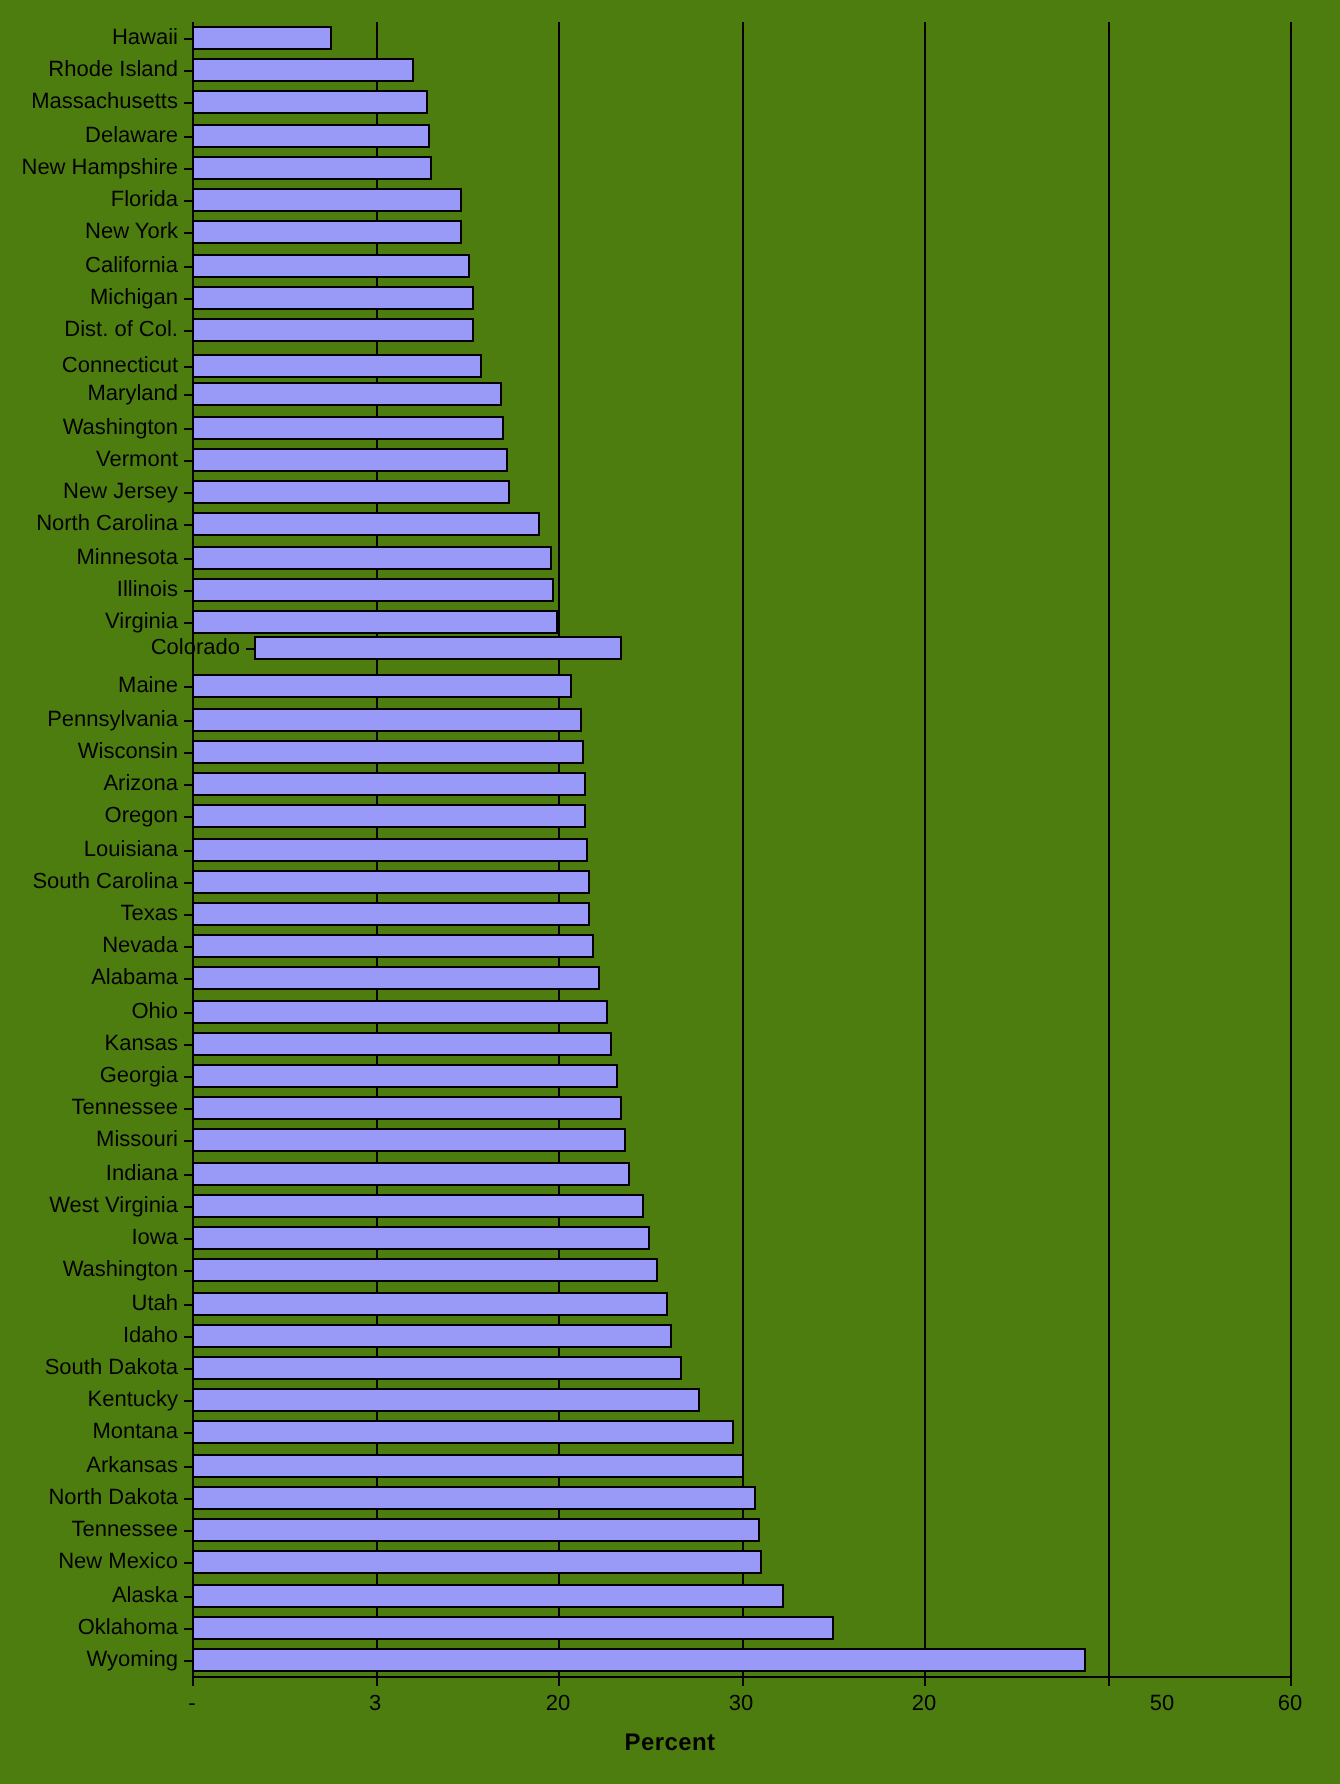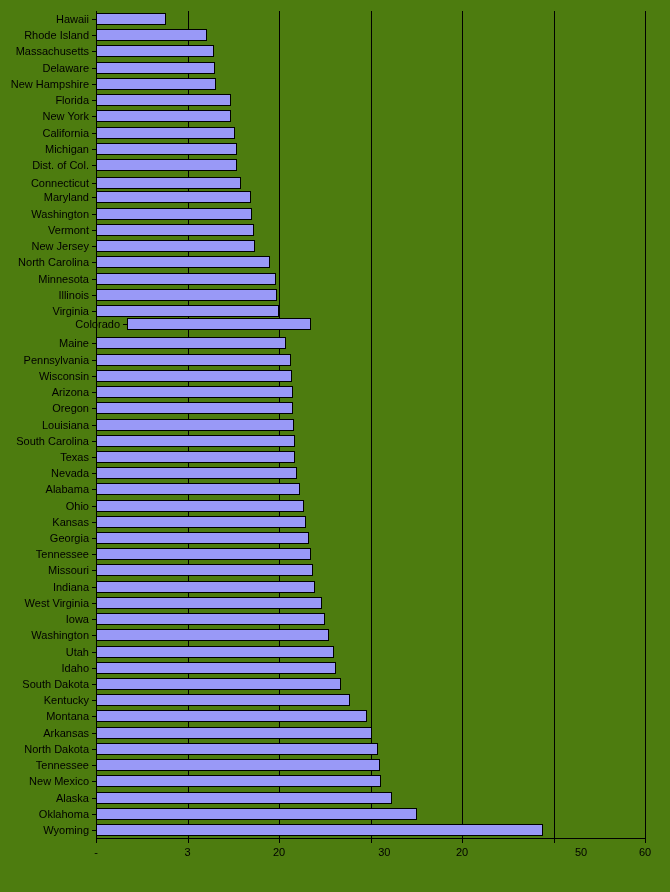--- a/index.html
+++ b/index.html
@@ -376,22 +376,23 @@
 
   <div class="axis-bottom"></div>
   <div id="xticks">
       <div class="xtick" style="left: 96px;"></div>
       <div class="xticklabel" style="left: 76px;">-</div>
       <div class="xtick" style="left: 187.5px;"></div>
       <div class="xticklabel" style="left: 167.5px;">3</div>
       <div class="xtick" style="left: 279px;"></div>
       <div class="xticklabel" style="left: 259px;">20</div>
       <div class="xtick" style="left: 370.5px;"></div>
-      <div class="xticklabel" style="left: 350.5px; text-align: right;">30</div>
+      <div class="xticklabel" style="left: 350.5px;">30</div>
       <div class="xtick" style="left: 462px;"></div>
       <div class="xticklabel" style="left: 442px;">20</div>
       <div class="xtick" style="left: 553.5px;"></div>
       <div class="xticklabel" style="left: 561px;">50</div>
       <div class="xtick" style="left: 645px;"></div>
       <div class="xticklabel" style="left: 625px;">60</div>
     </div>
 
+  <div class="xaxis-title">Percent</div>
 </div>
 
 </body></html>

